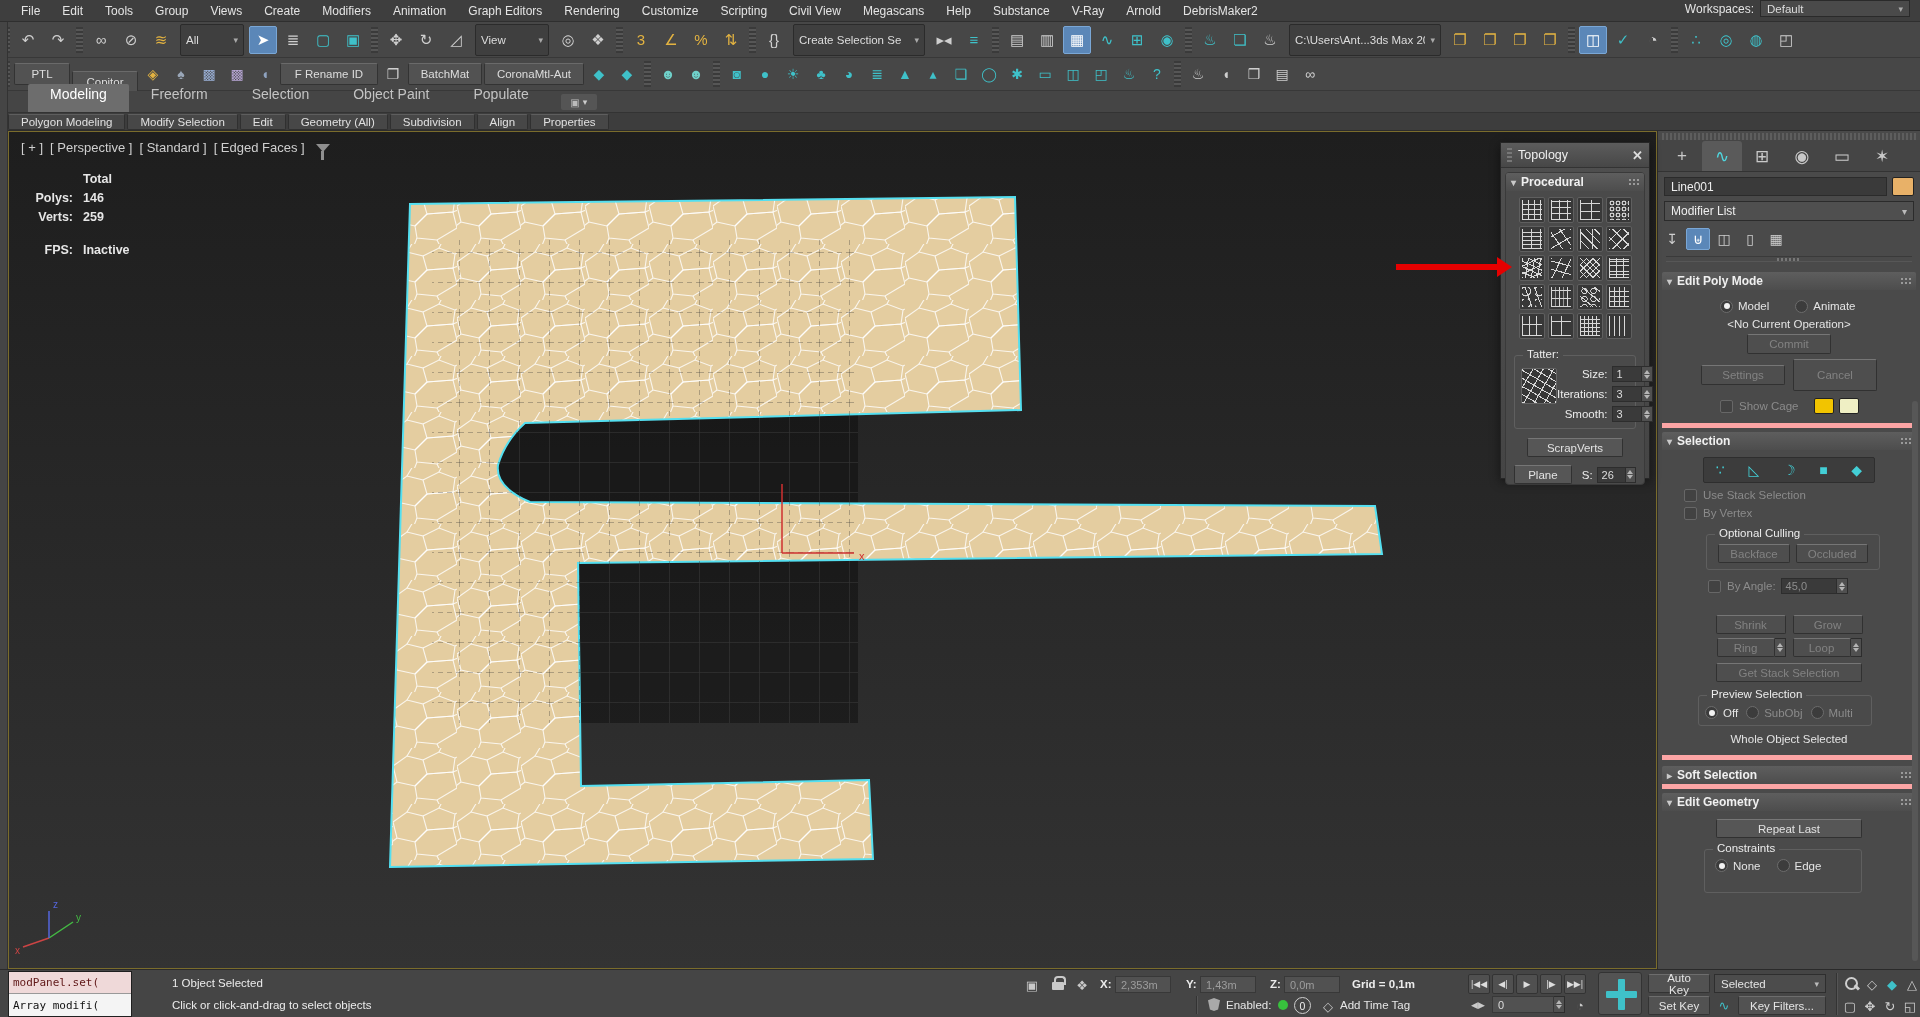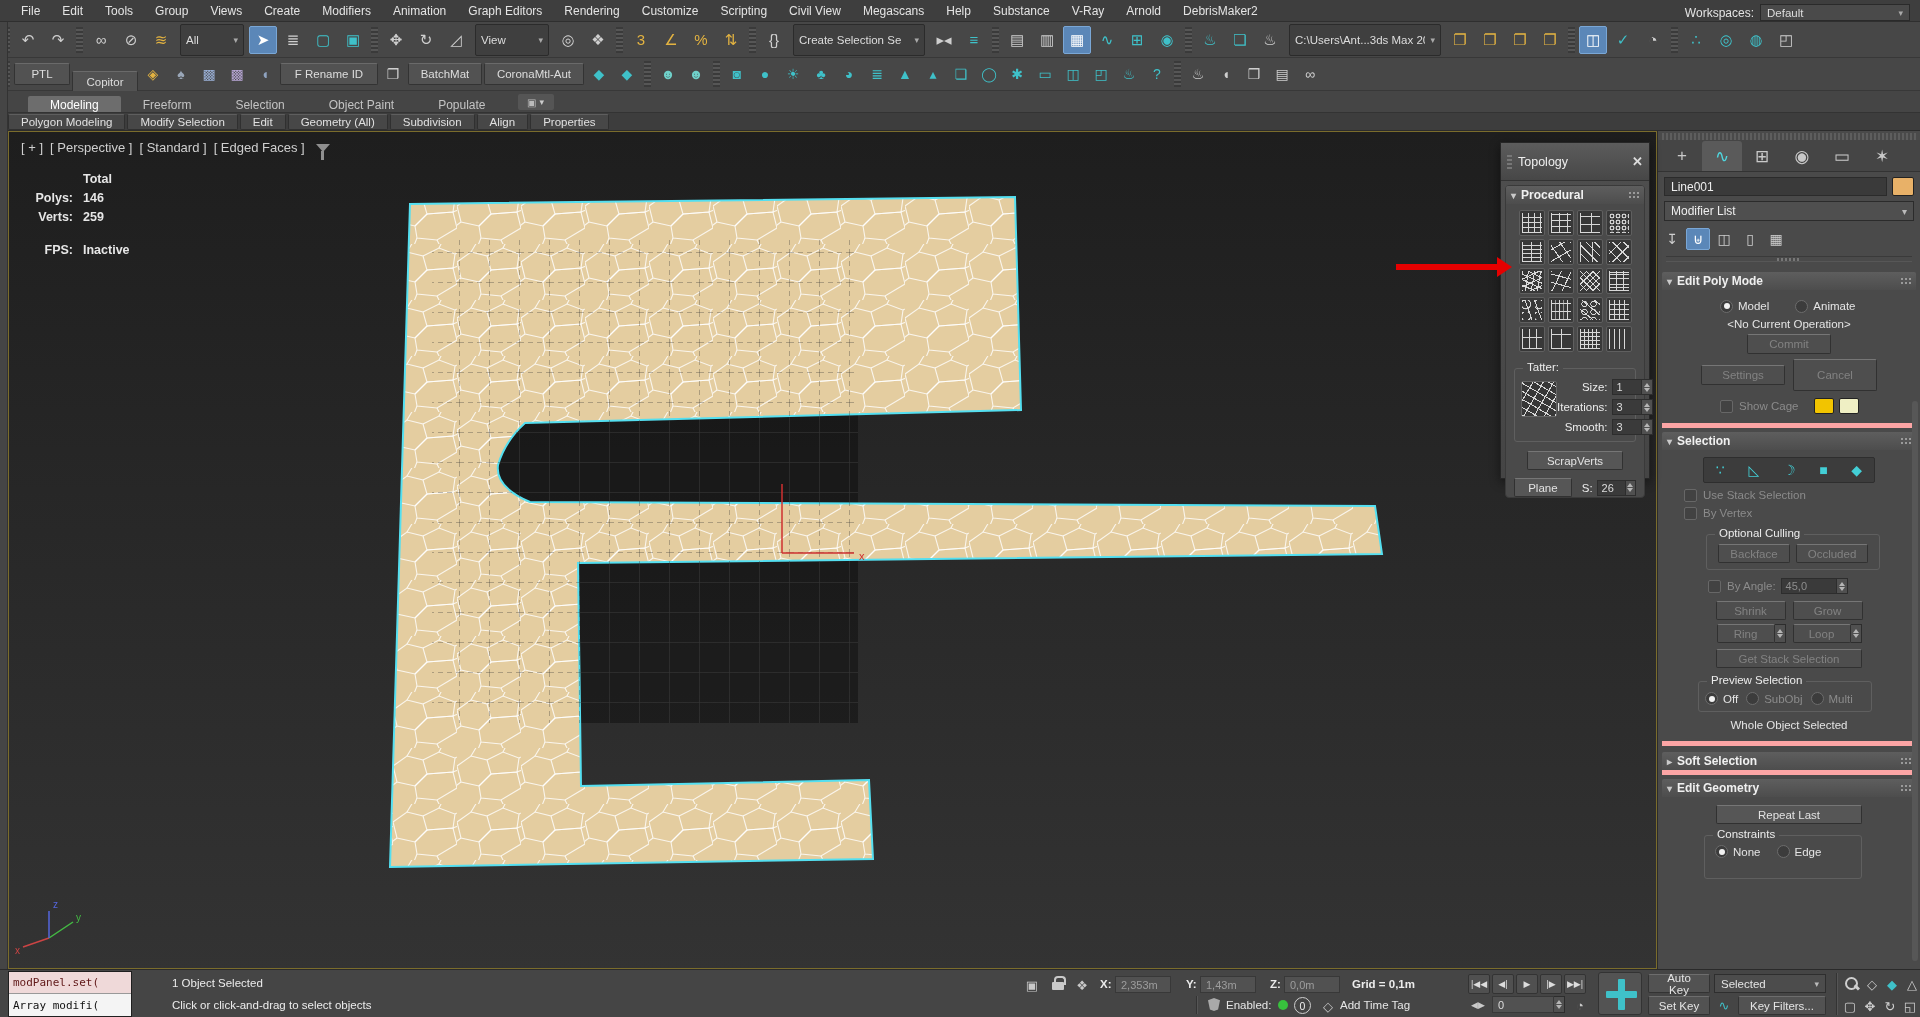--- a/index.html
+++ b/index.html
@@ -1,20 +1,20 @@
 <!DOCTYPE html>
 <html><head>
 <meta charset="utf-8">
 <style>
   *{box-sizing:border-box;margin:0;padding:0;font-family:"Liberation Sans",sans-serif;-webkit-user-select:none;user-select:none}
   html,body{background:#222}
   #screen{position:relative;width:1920px;height:1017px;background:#4a4a4a;overflow:hidden;color:#d9d9d9}
 
   
-  .menubar{position:absolute;left:0;top:0;width:1920px;height:22px;background:#3e3e3e;border-bottom:1px solid #2f2f2f;display:flex;align-items:flex-end;font-size:12px;color:#e4e4e4}
+  .menubar{position:absolute;left:0;top:0;width:1920px;height:22px;background:#3e3e3e;border-bottom:1px solid #2f2f2f;display:flex;align-items:flex-start;font-size:12px;color:#e4e4e4}
   .menubar .items{display:flex;align-items:center;height:100%;padding-left:10px}
   .mi{padding:0 11px;line-height:22px;cursor:default}
   .workspaces{margin-left:auto;display:flex;align-items:center;gap:6px;padding-right:10px}
   .ws-dd{width:150px;height:17px;background:#4a4a4a;border:1px solid #2a2a2a;display:flex;align-items:center;padding:0 6px;font-size:11.5px;color:#ddd}
   .ws-dd::after{content:"▾";margin-left:auto;font-size:9px;color:#aaa}
 
   
   .tb{position:absolute;left:0;width:1920px;background:#474747;display:flex;align-items:center;border-bottom:1px solid #383838}
   .tb1{top:22px;height:36px}
   .tb2{top:58px;height:33px}
@@ -24,21 +24,21 @@
   .titem.active{background:#5b87b8;border:1px solid #7aa7d6;color:#fff}
   .titem.dd{background:#3f3f3f;border:1px solid #2b2b2b;height:32px;justify-content:flex-start;padding:0 5px;margin:0 4px}
   .titem.dd .lbl{display:block}
   .titem.dd::after{content:"▾";margin-left:auto;padding-left:5px;font-size:9px;color:#aaa}
   .titem.btn{background:#525252;border:1px solid #333;border-top-color:#6a6a6a;height:22px;padding:0 6px}
   .titem.btn .lbl{display:block}
   .titem.sep{min-width:7px;width:7px;height:26px;margin:0 3px;background:repeating-linear-gradient(0deg,#3a3a3a 0 2px,#565656 2px 4px);border-radius:0}
 
   
   .rtabs{position:absolute;left:0;top:91px;width:1920px;height:22px;background:#454545;display:flex;align-items:flex-end;padding-left:28px;border-bottom:1px solid #333}
-  .rtab{padding:2px 22px;font-size:12px;color:#c3c3c3;height:16px}
+  .rtab{padding:2px 22px;font-size:14px;color:#c3c3c3;height:28px}
   .rtab.active{background:#6d6d6d;color:#fff;border-radius:2px 2px 0 0}
   .rtab-extra{width:36px;height:16px;margin:0 0 2px 10px;background:#555;border-radius:2px;display:flex;align-items:center;justify-content:center;color:#ccc;font-size:9px;gap:3px}
   .rtab-extra::before{content:"▣";font-size:10px;color:#bbb}
   .rtab-extra::after{content:"▾"}
   .rgroups{position:absolute;left:0;top:113px;width:1920px;height:18px;background:#3d3d3d;display:flex;align-items:center;padding-left:8px;border-bottom:1px solid #2c2c2c}
   .rgroup{background:#474747;border:1px solid #303030;border-top-color:#5e5e5e;color:#e0e0e0;font-size:11.5px;height:16px;padding:0 12px;margin-right:2px;border-radius:2px;white-space:nowrap}
 
   
   .viewport{position:absolute;left:8px;top:131px;width:1649px;height:838px;background:#272727;border:1px solid #7a6c2c;overflow:hidden}
   .viewport svg{position:absolute;left:0;top:0}
@@ -46,21 +46,21 @@
   .funnel{width:0;height:0;border-left:7px solid transparent;border-right:7px solid transparent;border-top:8px solid #8f8f8f;position:relative;margin-left:4px}
   .funnel::after{content:"";position:absolute;left:-1.5px;top:-1px;width:3px;height:9px;background:#8f8f8f}
   .vstats{position:absolute;left:14px;top:38px;z-index:3;font-size:12.5px;font-weight:bold;color:#e6e6e6;line-height:19px}
   .vstats .row{display:flex}
   .vstats .l{width:50px;text-align:right;margin-right:10px}
   .vstats .fps{margin-top:14px}
   .dock-strip{position:absolute;left:0;top:22px;width:8px;height:947px;background:#454545;border-right:1px solid #333}
 
   
   .topo{position:absolute;left:1500px;top:142px;width:150px;height:337px;background:linear-gradient(#4f4f4f,#454545);border:1px solid #262626;box-shadow:0 3px 10px rgba(0,0,0,.45);z-index:10}
-  .topo-title{height:38px;background:linear-gradient(#5c5c5c,#474747);display:flex;align-items:center;padding:0 6px;border-bottom:1px solid #333}
+  .topo-title{height:25px;background:linear-gradient(#5c5c5c,#474747);display:flex;align-items:center;padding:0 6px;border-bottom:1px solid #333}
   .topo-title .grip{width:5px;height:14px;margin-right:6px;background:repeating-linear-gradient(0deg,#777 0 2px,transparent 2px 4px)}
   .topo-title .t{font-size:12.5px;color:#efefef}
   .topo-title .x{margin-left:auto;color:#ddd;font-size:13px;font-weight:bold;cursor:default}
   .rollout{margin:4px;border:1px solid #3a3a3a;border-radius:4px;background:#4a4a4a}
   .rhead{height:18px;background:linear-gradient(#5e5e5e,#4d4d4d);border-radius:2px 2px 0 0;display:flex;align-items:center;padding:0 5px;font-size:12px;font-weight:bold;color:#f0f0f0}
   .rhead::before{content:"▾";color:#c9c9c9;font-size:10px;margin-right:5px}
   .rhead.closed::before{content:"▸"}
   .rhead .grip9{margin-left:auto;width:11px;height:9px;background:radial-gradient(circle 1px,#9a9a9a 1px,transparent 1.2px);background-size:4px 4px}
   .patgrid{display:grid;grid-template-columns:repeat(4,26px);gap:3px;padding:6px 0 6px 13px}
   .pat{width:26px;height:26px;background:#383838;border:1px solid #5f5f5f;border-radius:2px;padding:2px}
@@ -793,21 +793,21 @@
           <button class="mbtn dis" style="width:72px">Backface</button>
           <button class="mbtn dis" style="width:72px">Occluded</button>
         </div>
       </div>
       <div class="crow" style="height:20px;margin-top:6px;padding-left:46px">
         <span class="check"></span>
         <span class="dim">By Angle:</span>
         <span class="field" style="width:56px;margin-left:5px;color:#8d8d8d">45,0</span>
         <span class="spin"></span>
       </div>
-      <div class="crow center" style="gap:7px;margin-top:5px">
+      <div class="crow center" style="gap:7px;margin-top:19px">
         <button class="mbtn dis" style="width:70px">Shrink</button>
         <button class="mbtn dis" style="width:70px">Grow</button>
       </div>
       <div class="crow center" style="gap:7px;margin-top:4px">
         <span style="display:flex">
             <button class="mbtn dis" style="width:58px">Ring</button>
             <span class="spin" style="height:19px"></span>
           </span>
         <span style="display:flex">
             <button class="mbtn dis" style="width:58px">Loop</button>

